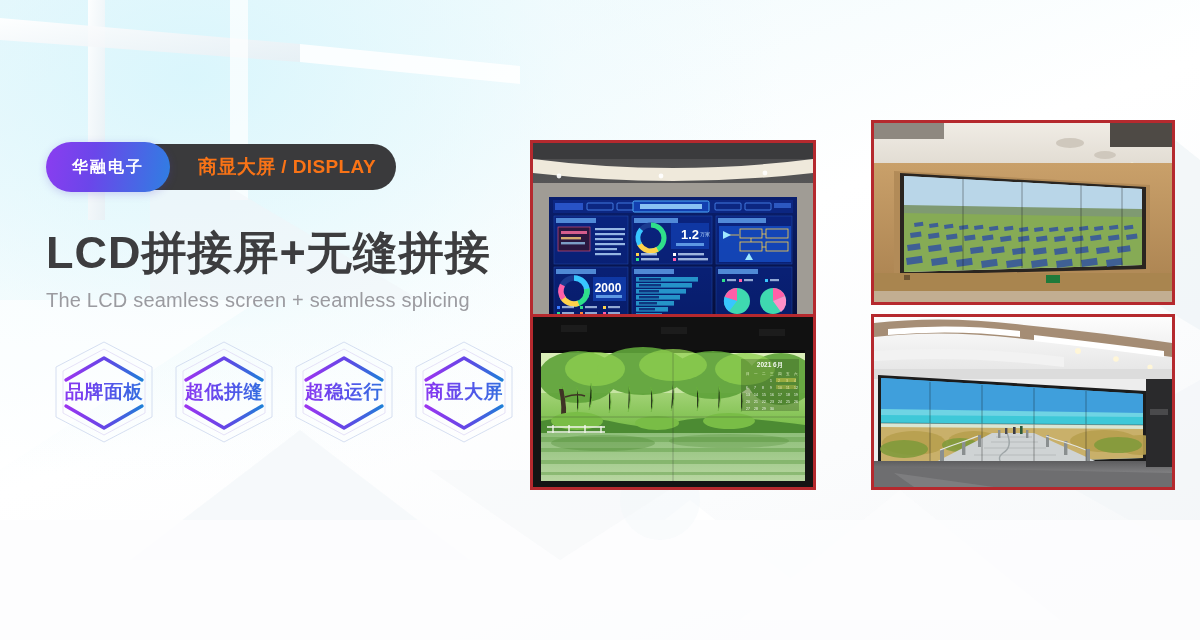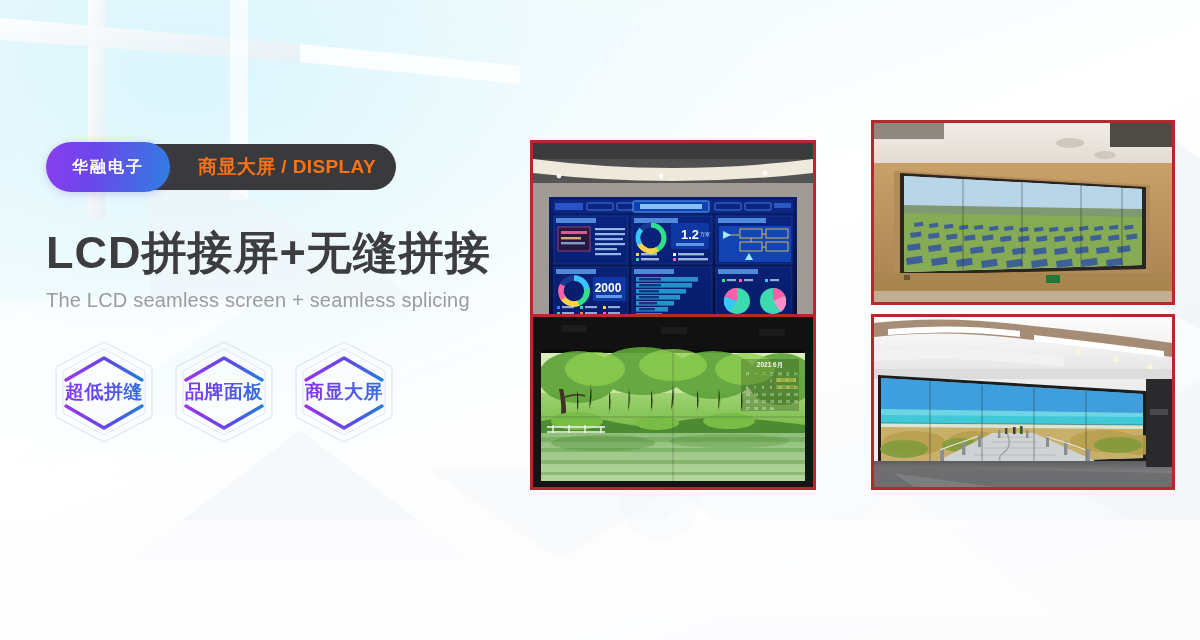--- a/index.html
+++ b/index.html
@@ -134,20 +134,30 @@
     </div>
 
     <div class="headline">LCD拼接屏+无缝拼接</div>
 
     <div class="subhead">The LCD seamless screen + seamless splicing</div>
 
     <div class="hex-row">
 
       <div class="hex-item">
         <svg class="hex-svg" viewBox="0 0 116 112">
+          <polygon points="58,6 106,31 106,81 58,106 10,81 10,31" fill="none" stroke="#cfd9ef" stroke-width="1" opacity=".85"></polygon>
+          <polygon points="58,13 99,35 99,77 58,99 17,77 17,35" fill="none" stroke="#ddd6f3" stroke-width="1" opacity=".7"></polygon>
+          <polyline points="20,44 58,22 96,44" fill="none" stroke="url(#hg1)" stroke-width="3.4" stroke-linecap="round" stroke-linejoin="round"></polyline>
+          <polyline points="20,70 58,92 96,70" fill="none" stroke="url(#hg1)" stroke-width="3.4" stroke-linecap="round" stroke-linejoin="round"></polyline>
+        </svg>
+        <div class="hex-label">品牌面板</div>
+      </div>
+
+      <div class="hex-item">
+        <svg class="hex-svg" viewBox="0 0 116 112">
           <defs>
             <linearGradient id="hg1" x1="0" y1="0" x2="1" y2="0">
               <stop offset="0%" stop-color="#9b35f0"></stop>
                 <stop offset="55%" stop-color="#6148e6"></stop>
                 <stop offset="100%" stop-color="#1f7fd8"></stop>
             </linearGradient>
           </defs>
           <polygon points="58,6 106,31 106,81 58,106 10,81 10,31" fill="none" stroke="#cfd9ef" stroke-width="1" opacity=".85"></polygon>
           <polygon points="58,13 99,35 99,77 58,99 17,77 17,35" fill="none" stroke="#ddd6f3" stroke-width="1" opacity=".7"></polygon>
           <polyline points="20,44 58,22 96,44" fill="none" stroke="url(#hg1)" stroke-width="3.4" stroke-linecap="round" stroke-linejoin="round"></polyline>
@@ -156,23 +166,22 @@
         <div class="hex-label">超低拼缝</div>
       </div>
 
       <div class="hex-item">
         <svg class="hex-svg" viewBox="0 0 116 112">
           <polygon points="58,6 106,31 106,81 58,106 10,81 10,31" fill="none" stroke="#cfd9ef" stroke-width="1" opacity=".85"></polygon>
           <polygon points="58,13 99,35 99,77 58,99 17,77 17,35" fill="none" stroke="#ddd6f3" stroke-width="1" opacity=".7"></polygon>
           <polyline points="20,44 58,22 96,44" fill="none" stroke="url(#hg1)" stroke-width="3.4" stroke-linecap="round" stroke-linejoin="round"></polyline>
           <polyline points="20,70 58,92 96,70" fill="none" stroke="url(#hg1)" stroke-width="3.4" stroke-linecap="round" stroke-linejoin="round"></polyline>
         </svg>
-        <div class="hex-label">品牌面板</div>
-      </div>
-
+        <div class="hex-label">超稳运行</div>
+      </div>
 
       <div class="hex-item">
         <svg class="hex-svg" viewBox="0 0 116 112">
           <polygon points="58,6 106,31 106,81 58,106 10,81 10,31" fill="none" stroke="#cfd9ef" stroke-width="1" opacity=".85"></polygon>
           <polygon points="58,13 99,35 99,77 58,99 17,77 17,35" fill="none" stroke="#ddd6f3" stroke-width="1" opacity=".7"></polygon>
           <polyline points="20,44 58,22 96,44" fill="none" stroke="url(#hg1)" stroke-width="3.4" stroke-linecap="round" stroke-linejoin="round"></polyline>
           <polyline points="20,70 58,92 96,70" fill="none" stroke="url(#hg1)" stroke-width="3.4" stroke-linecap="round" stroke-linejoin="round"></polyline>
         </svg>
         <div class="hex-label">商显大屏</div>
       </div>

